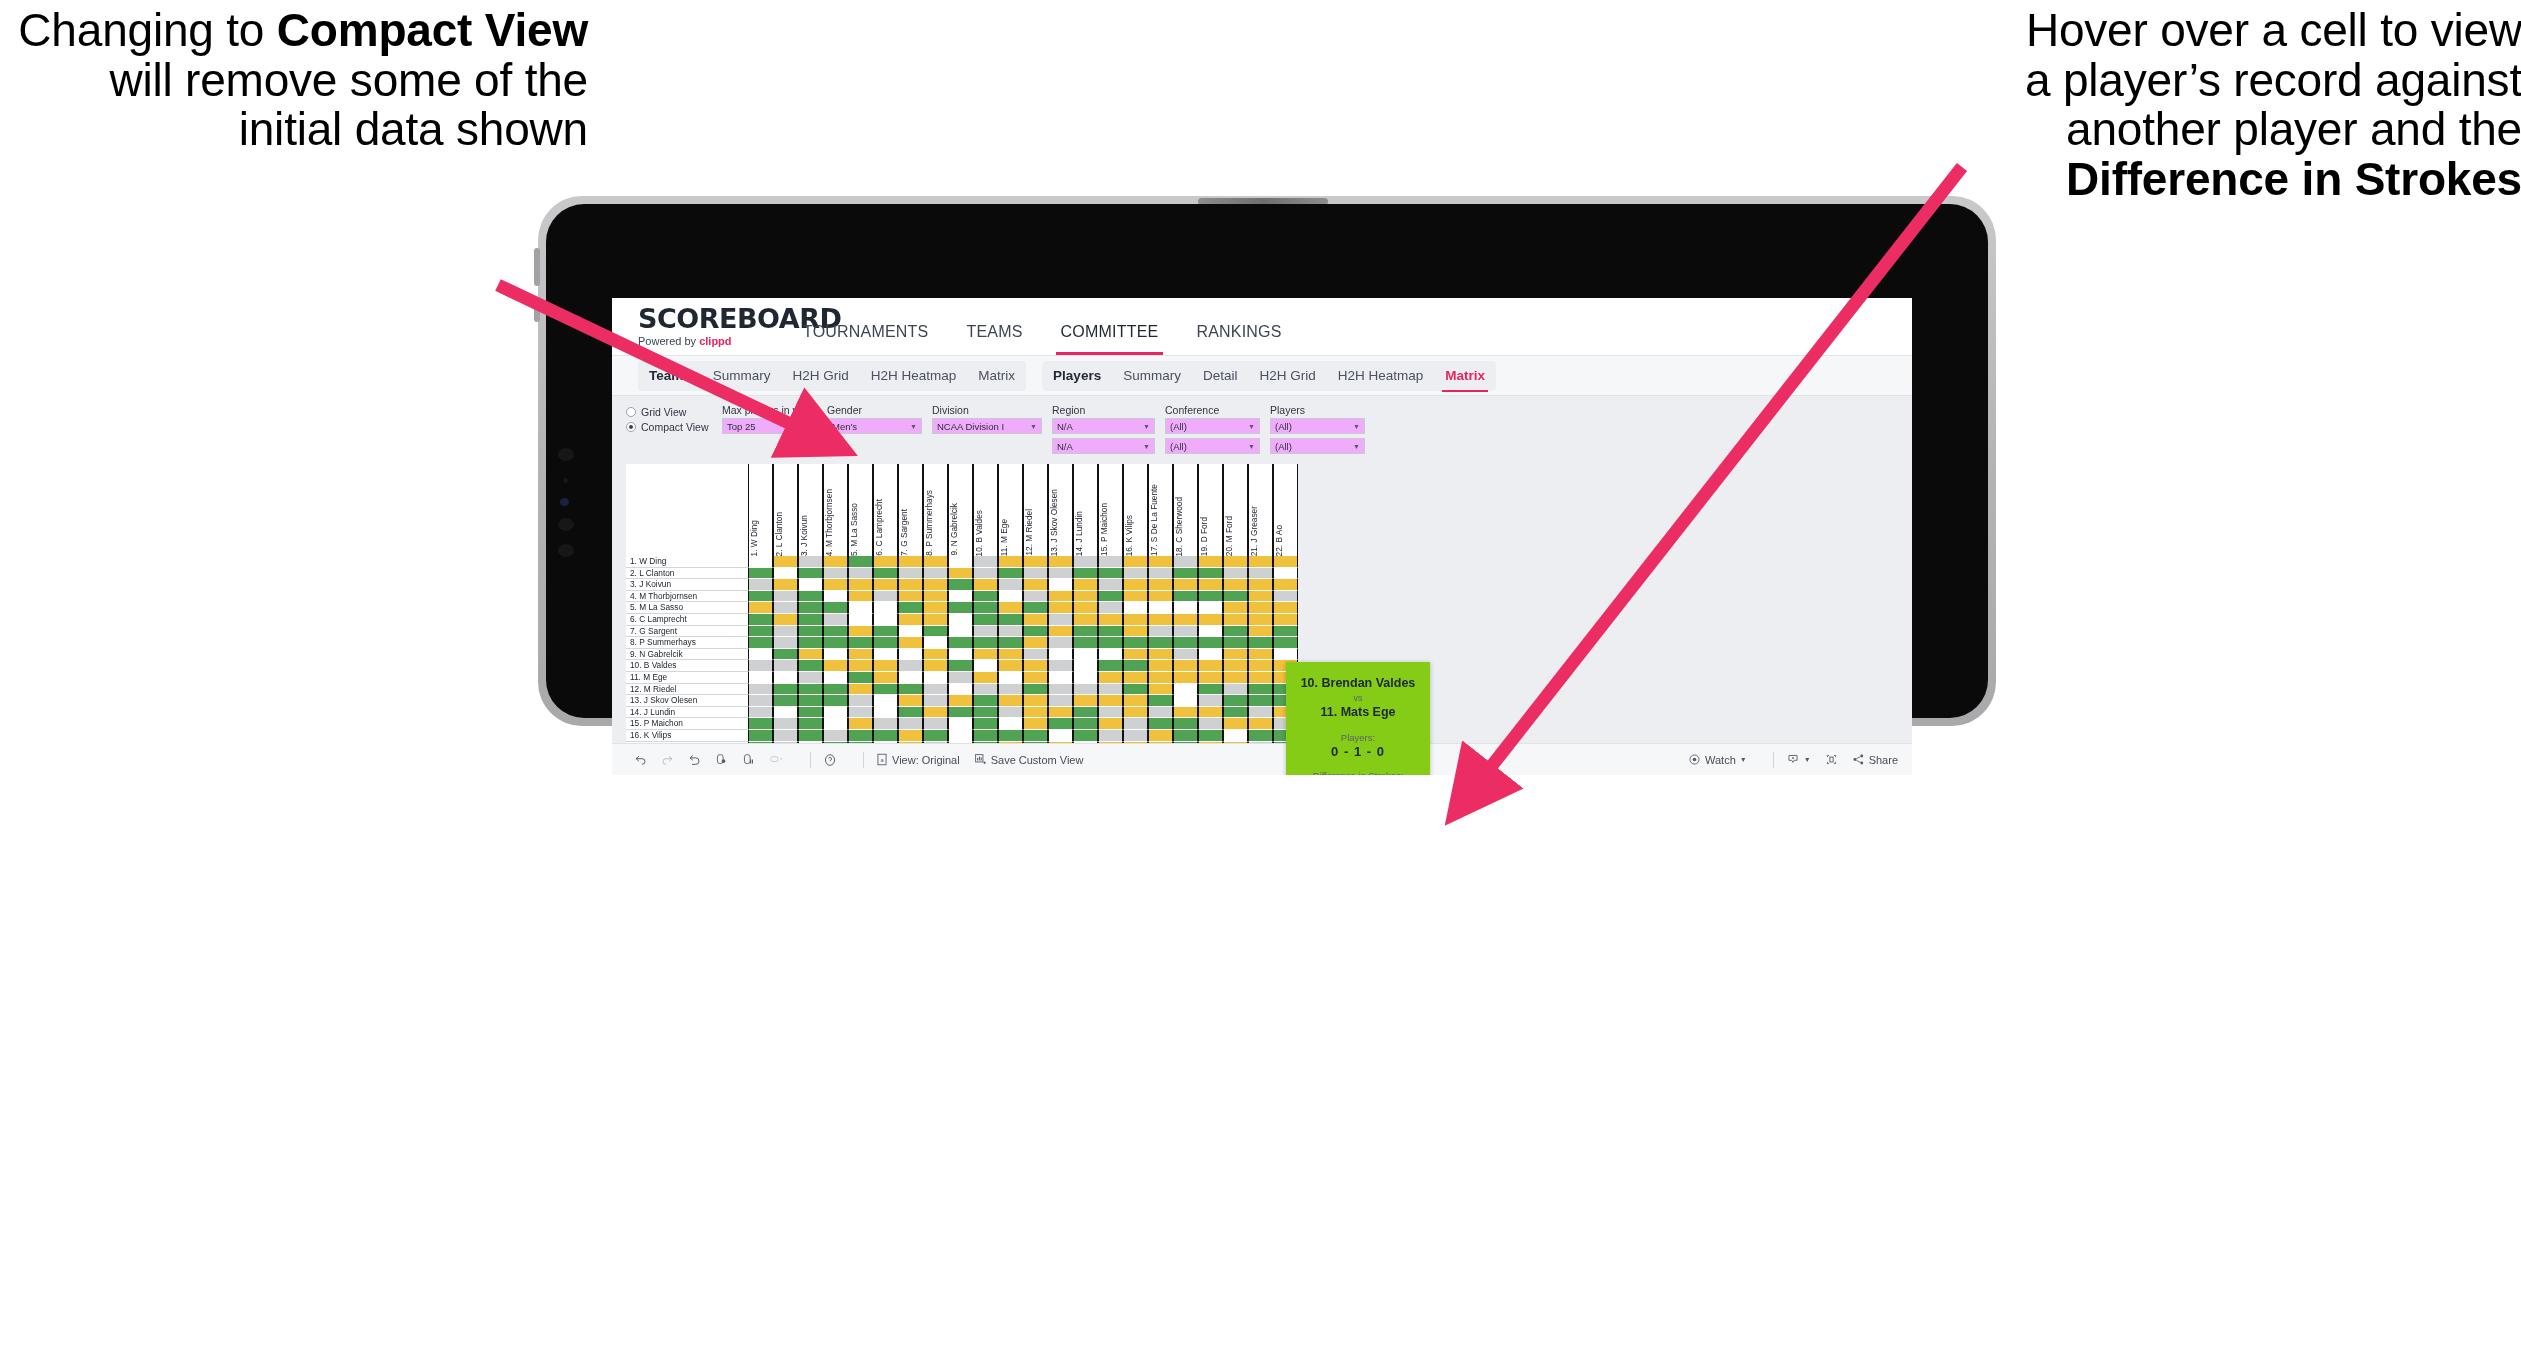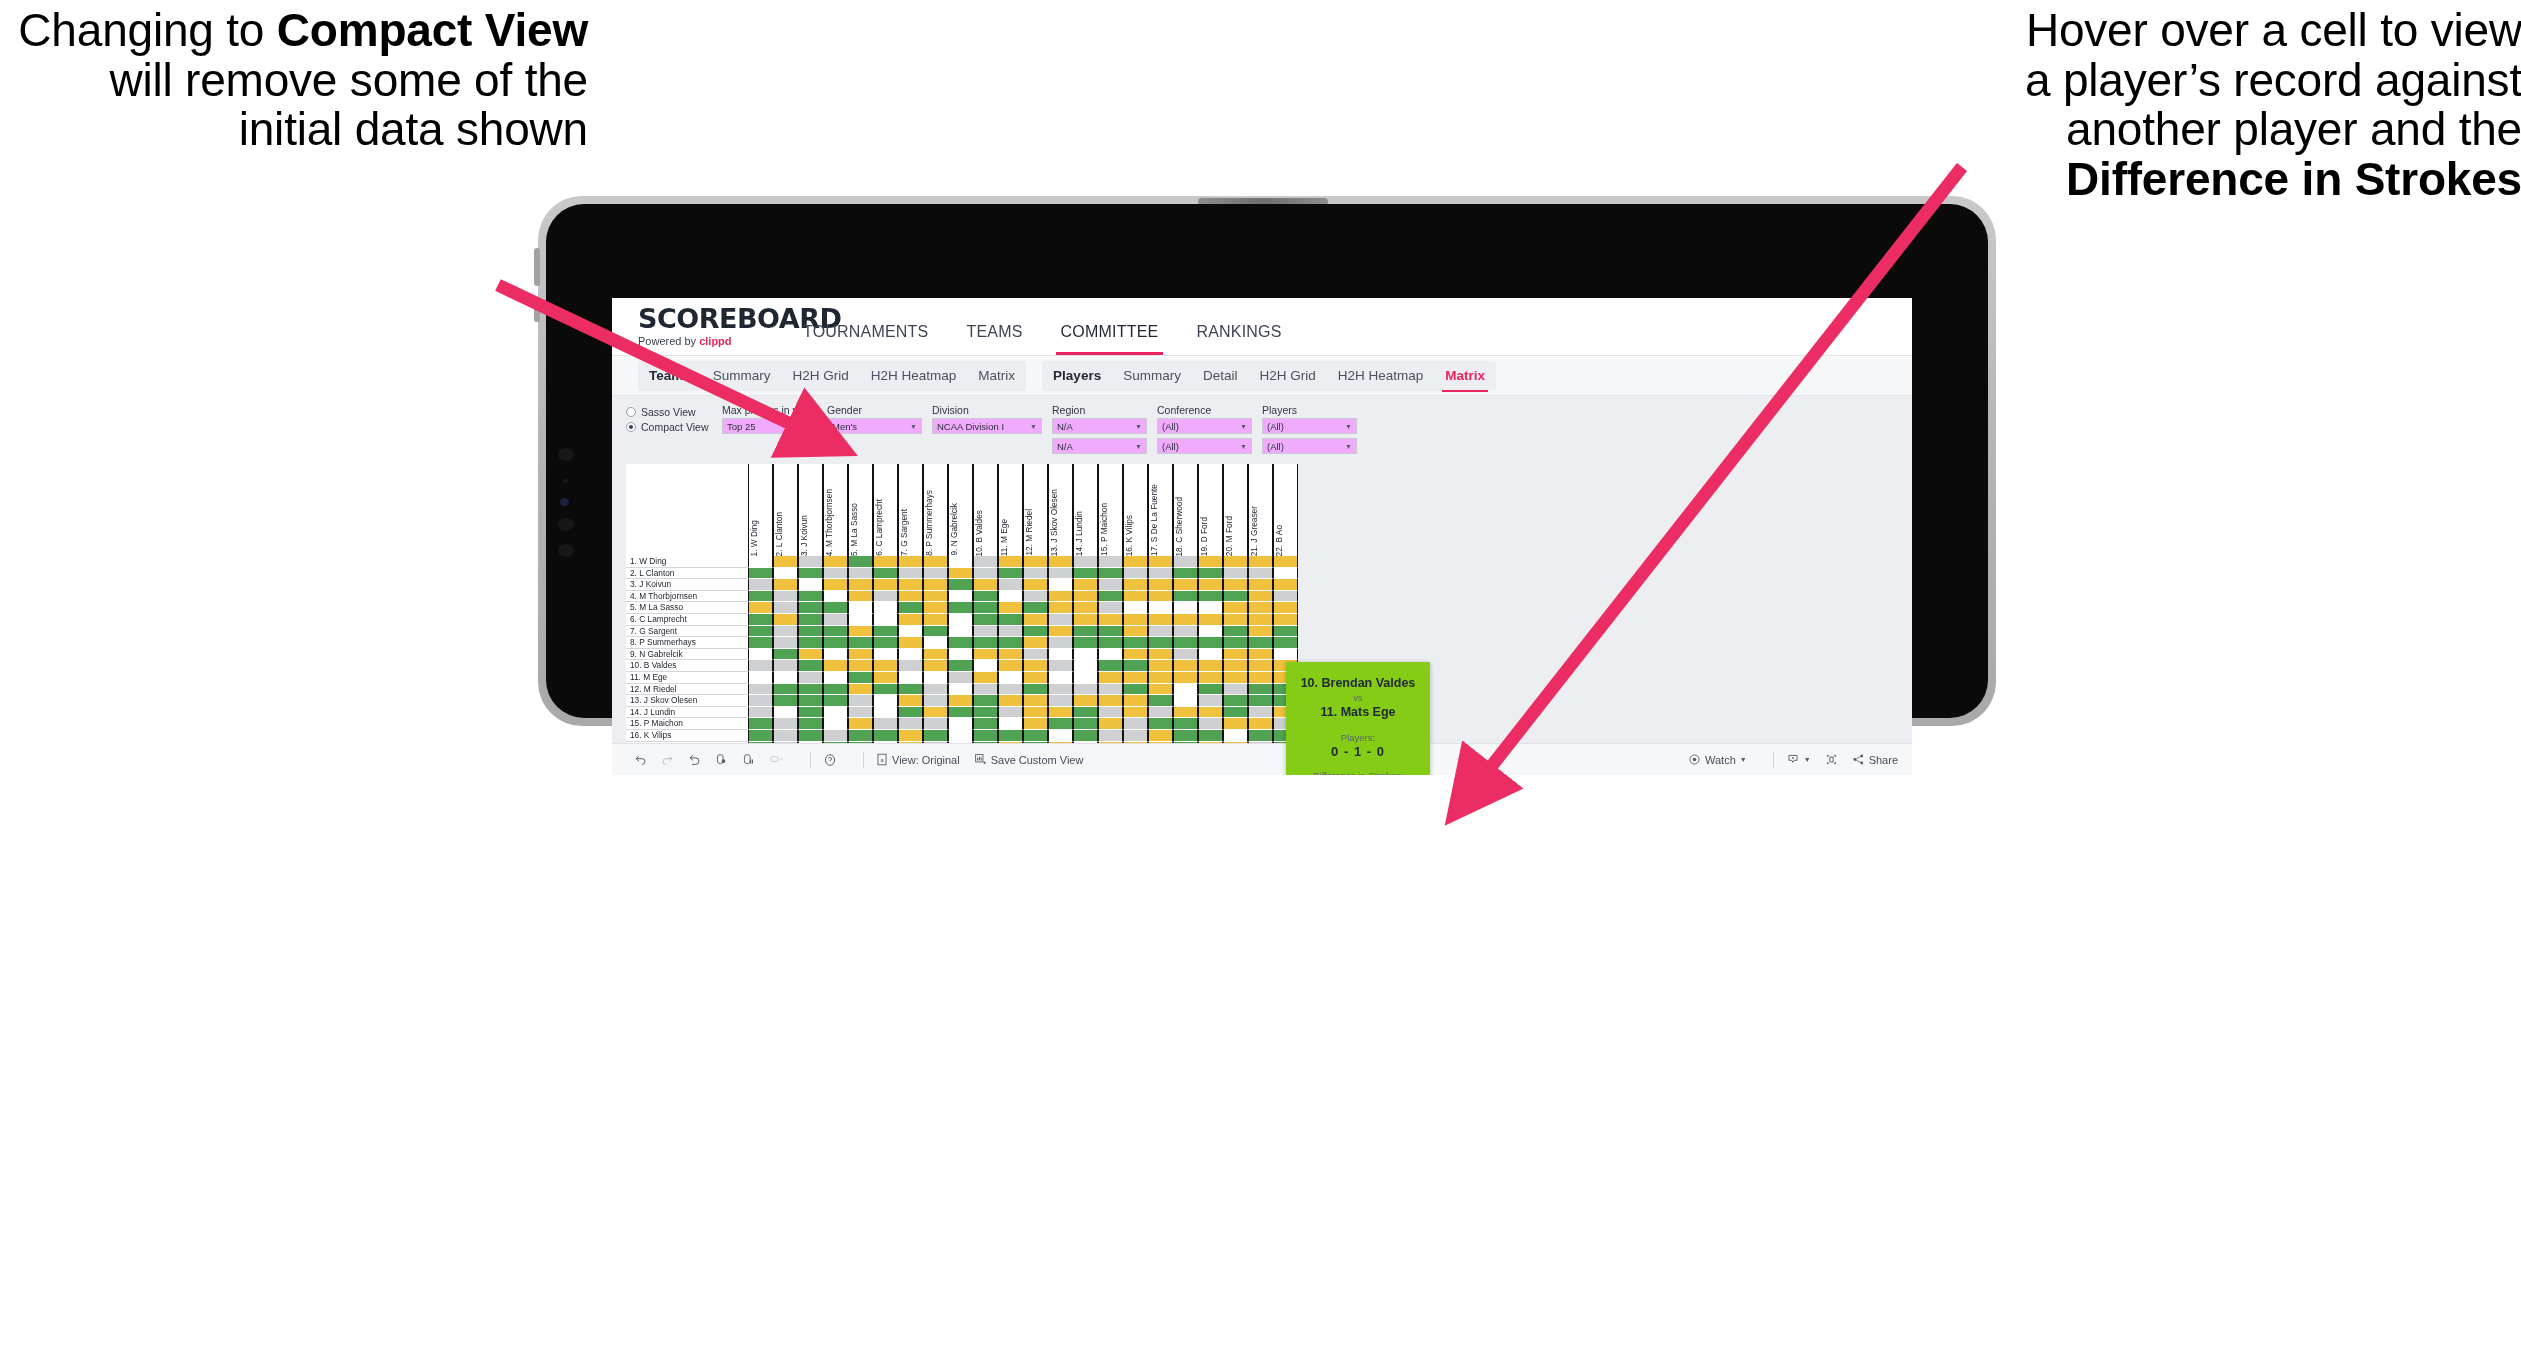--- a/index.html
+++ b/index.html
@@ -98,21 +98,21 @@
   }
   .fgroup { margin-right:10px; }
   .fgroup .flabel { font-size:10.5px; color:#2f3642; margin-bottom:2px; }
   .fsel {
     height:16px; background:#f0abfc; border:1px solid #c7cad0; display:flex;
     align-items:center; justify-content:space-between; padding:0 4px;
     font-size:9.5px; color:#2b313c; margin-bottom:4px;
   }
   .fsel .car { font-size:7px; color:#555c67; }
   .w1 { width:95px; } .w2 { width:95px; } .w3 { width:110px; }
-  .w4 { width:95px; } .w5 { width:95px; } .w6 { width:95px; }
+  .w4 { width:103px; } .w5 { width:95px; } .w6 { width:95px; }
 
   
   .matrix-wrap { position:relative; padding-left:14px; background:#eceef1; }
   .matrix { background:#8b5cf6; display:inline-block; position:relative; }
   .mx-headrow { display:flex; }
   .mx-corner { width:122px; height:92px; background:#fff; }
   .mx-colhead {
     width:25px; height:92px; background:#fff; position:relative;
     border-left:1.6px solid #111; border-right:1.6px solid #111;
     display:flex; align-items:flex-end; justify-content:center;
@@ -213,21 +213,21 @@
         <div class="subitem">H2H Grid</div>
         <div class="subitem">H2H Heatmap</div>
         <div class="subitem active">Matrix</div>
       </div>
   </div>
 
   <div class="filters">
     <div class="viewtoggle" id="view-toggle">
         <div class="radio-row">
           <span class="radio"></span>
-          <span>Sasso View</span>
+          <span>Grid View</span>
         </div>
         <div class="radio-row">
           <span class="radio on"></span>
           <span>Compact View</span>
         </div>
       </div>
     <div style="display:flex;" id="filter-groups">
         <div class="fgroup">
           <div class="flabel">Max players in view</div>
           <div class="fsel w1">

